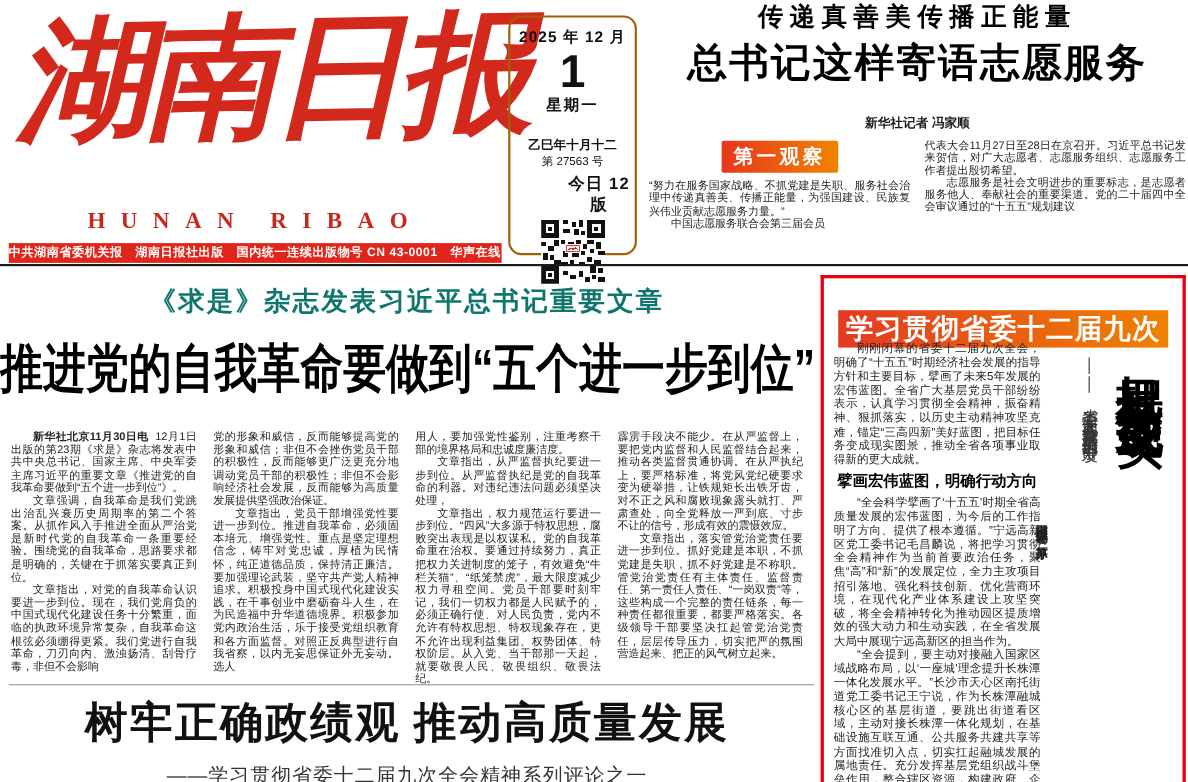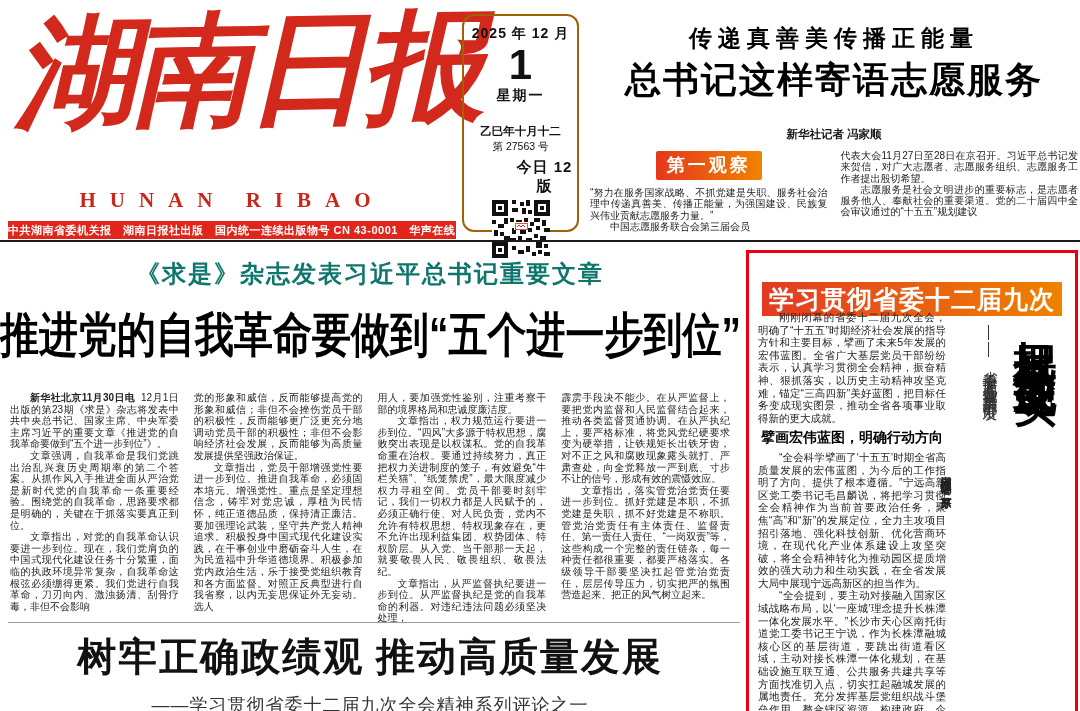--- a/index.html
+++ b/index.html
@@ -35,21 +35,21 @@
     padding-top:9px; color:#111;
   }
   .db-ym { font-size:14px; font-weight:bold; letter-spacing:1px; }
   .db-day { font-size:42px; font-weight:bold; line-height:1.05; }
   .db-week { font-size:14px; font-weight:bold; letter-spacing:2px; }
   .db-lunar { font-size:11.5px; font-weight:bold; margin-top:19px; }
   .db-issue { font-size:10.5px; margin-top:1px; }
   .db-pages { font-size:15px; font-weight:bold; margin-top:4px; letter-spacing:1px;padding-left:48px; }
   .db-qr { margin-top:4px; }
   
-  .top-article { position:absolute; left:590px; top:23px; width:488px; height:230px; }
+  .top-article { position:absolute; left:590px; top:0; width:488px; height:230px; }
   .ta-kicker { text-align:center; font-size:23px; font-weight:900; letter-spacing:6px; color:#000; }
   .ta-headline { text-align:center; font-size:36px; font-weight:900; letter-spacing:2px; color:#000; margin-top:2px; }
   .ta-byline { text-align:center; font-size:11.5px; font-weight:bold; margin-top:22px; }
   .ta-cols { display:flex; gap:13px; margin-top:8px; height:118px; overflow:hidden; }
   .ta-col { flex:1; font-size:10px; line-height:11.3px; text-align:justify; color:#222; }
   .label-box {
     width:106px; height:29px; margin:1px auto 7px auto;
     background:linear-gradient(90deg,#e6371d,#f08300);
     color:#fff; font-size:18px; font-weight:bold; letter-spacing:3px;
     text-align:center; line-height:29px; border-radius:2px;
@@ -209,22 +209,22 @@
         <p class="para"><b class="dateline">新华社北京11月30日电</b><span>12月1日出版的第23期《求是》杂志将发表中共中央总书记、国家主席、中央军委主席习近平的重要文章《推进党的自我革命要做到“五个进一步到位”》。</span></p>
         <p class="para">文章强调，自我革命是我们党跳出治乱兴衰历史周期率的第二个答案。从抓作风入手推进全面从严治党是新时代党的自我革命一条重要经验。围绕党的自我革命，思路要求都是明确的，关键在于抓落实要真正到位。</p>
         <p class="para">文章指出，对党的自我革命认识要进一步到位。现在，我们党肩负的中国式现代化建设任务十分繁重，面临的执政环境异常复杂，自我革命这根弦必须绷得更紧。我们党进行自我革命，刀刃向内、激浊扬清、刮骨疗毒，非但不会影响</p>
       </div>
       <div class="ma-col">
         <p class="noindent">党的形象和威信，反而能够提高党的形象和威信；非但不会挫伤党员干部的积极性，反而能够更广泛更充分地调动党员干部的积极性；非但不会影响经济社会发展，反而能够为高质量发展提供坚强政治保证。</p>
         <p class="para">文章指出，党员干部增强党性要进一步到位。推进自我革命，必须固本培元、增强党性。重点是坚定理想信念，铸牢对党忠诚，厚植为民情怀，纯正道德品质，保持清正廉洁。要加强理论武装，坚守共产党人精神追求。积极投身中国式现代化建设实践，在干事创业中磨砺奋斗人生，在为民造福中升华道德境界。积极参加党内政治生活，乐于接受党组织教育和各方面监督。对照正反典型进行自我省察，以内无妄思保证外无妄动。选人</p>
       </div>
       <div class="ma-col">
         <p class="noindent">用人，要加强党性鉴别，注重考察干部的境界格局和忠诚度廉洁度。</p>
+        <p class="para">文章指出，从严监督执纪要进一步到位。从严监督执纪是党的自我革命的利器。对违纪违法问题必须坚决处理，</p>
         <p class="para">文章指出，权力规范运行要进一步到位。“四风”大多源于特权思想，腐败突出表现是以权谋私。党的自我革命重在治权。要通过持续努力，真正把权力关进制度的笼子，有效避免“牛栏关猫”、“纸笼禁虎”，最大限度减少权力寻租空间。党员干部要时刻牢记，我们一切权力都是人民赋予的，必须正确行使、对人民负责，党内不允许有特权思想、特权现象存在，更不允许出现利益集团、权势团体、特权阶层。从入党、当干部那一天起，就要敬畏人民、敬畏组织、敬畏法纪。</p>
-        <p class="para">文章指出，从严监督执纪要进一步到位。从严监督执纪是党的自我革命的利器。对违纪违法问题必须坚决处理，</p>
       </div>
       <div class="ma-col">
         <p class="noindent">霹雳手段决不能少。在从严监督上，要把党内监督和人民监督结合起来，推动各类监督贯通协调。在从严执纪上，要严格标准，将党风党纪硬要求变为硬举措，让铁规矩长出铁牙齿，对不正之风和腐败现象露头就打、严肃查处，向全党释放一严到底、寸步不让的信号，形成有效的震慑效应。</p>
         <p class="para">文章指出，落实管党治党责任要进一步到位。抓好党建是本职，不抓党建是失职，抓不好党建是不称职。管党治党责任有主体责任、监督责任、第一责任人责任、“一岗双责”等，这些构成一个完整的责任链条，每一种责任都很重要，都要严格落实。各级领导干部要坚决扛起管党治党责任，层层传导压力，切实把严的氛围营造起来、把正的风气树立起来。</p>
       </div>
     </div>
   </div>
 
   <div class="rule-mid"></div>
 

